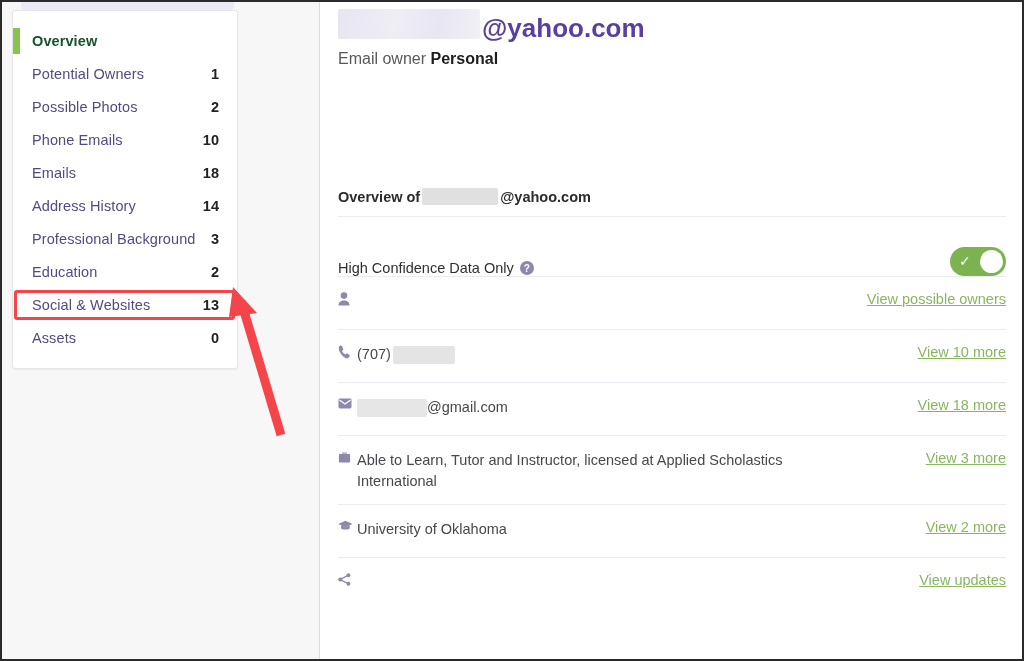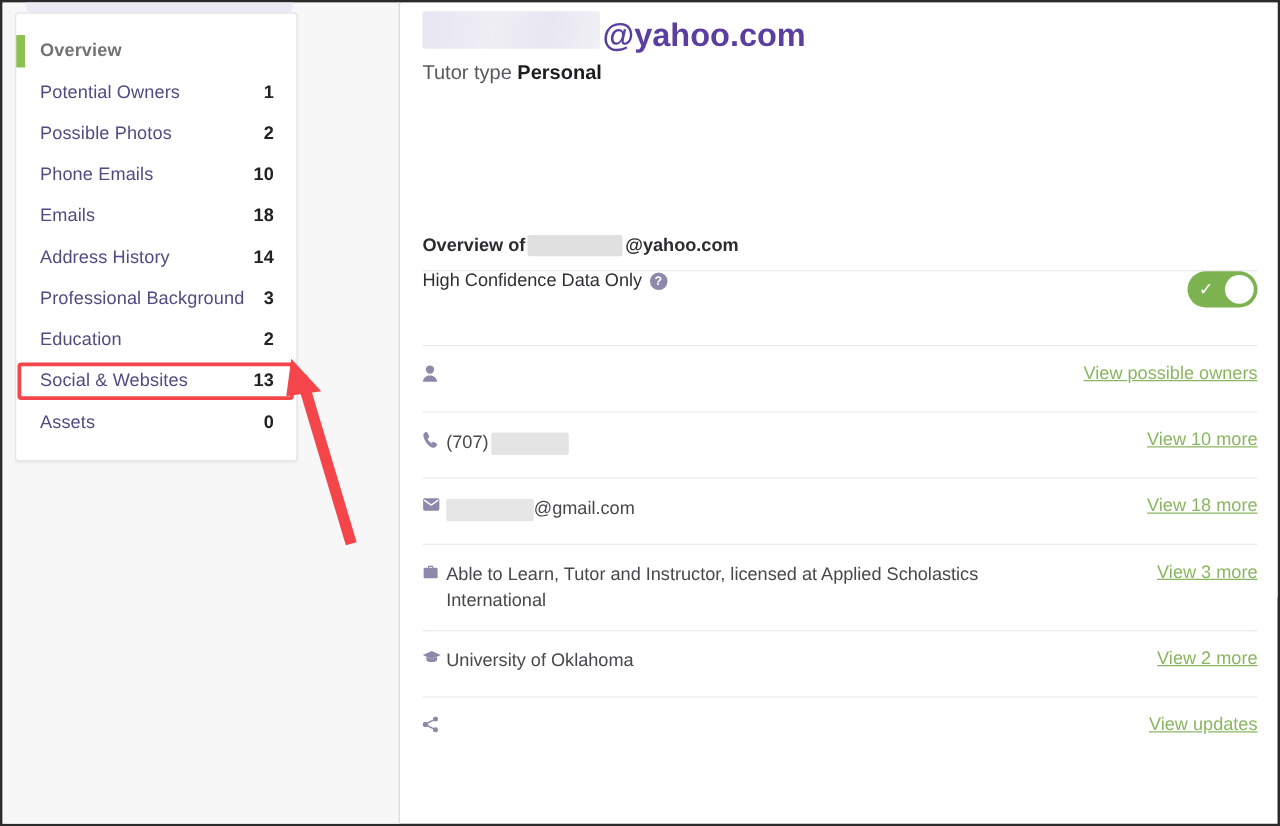--- a/index.html
+++ b/index.html
@@ -48,21 +48,21 @@
     cursor: pointer;
   }
   .nav-label {
     font-size: 14.5px;
     color: #514b82;
     letter-spacing: 0.1px;
     flex: 1;
     white-space: nowrap;
   }
   .nav-item.active .nav-label {
-    color: #737373;
+    color: #14532d;
     font-weight: bold;
   }
   .nav-count {
     font-size: 14.5px;
     color: #222222;
     font-weight: bold;
     text-align: right;
     min-width: 20px;
   }
   .nav-accent {
@@ -210,21 +210,21 @@
     color: #8ab661;
     text-decoration: underline;
     cursor: pointer;
     white-space: nowrap;
     padding-top: 2px;
   }
 
   
   #toggle-row {
     border-top: 1px solid #ecebf2;
-    display: flex; align-items: flex-start;
+    display: flex; align-items: flex-end;
     justify-content: space-between;
     height: 60px;
   }
   #toggle-label {
     font-size: 14.5px;
     color: #2f2f35;
     display: flex; align-items: center;
   }
   #help-icon {
     display: inline-flex;
@@ -333,21 +333,21 @@
   </div>
 
   <div id="main">
 
     <div id="hdr-email">
       <span class="redact blurhdr"></span>
         <span>@yahoo.com</span>
     </div>
 
     <div id="hdr-type">
-      <span>Tutor type</span>
+      <span>Email owner</span>
       <b>Personal</b>
     </div>
 
 
     <div id="ov-title">
       <span>Overview of</span>
       <span class="redact"></span>
       <span>@yahoo.com</span>
     </div>
 

